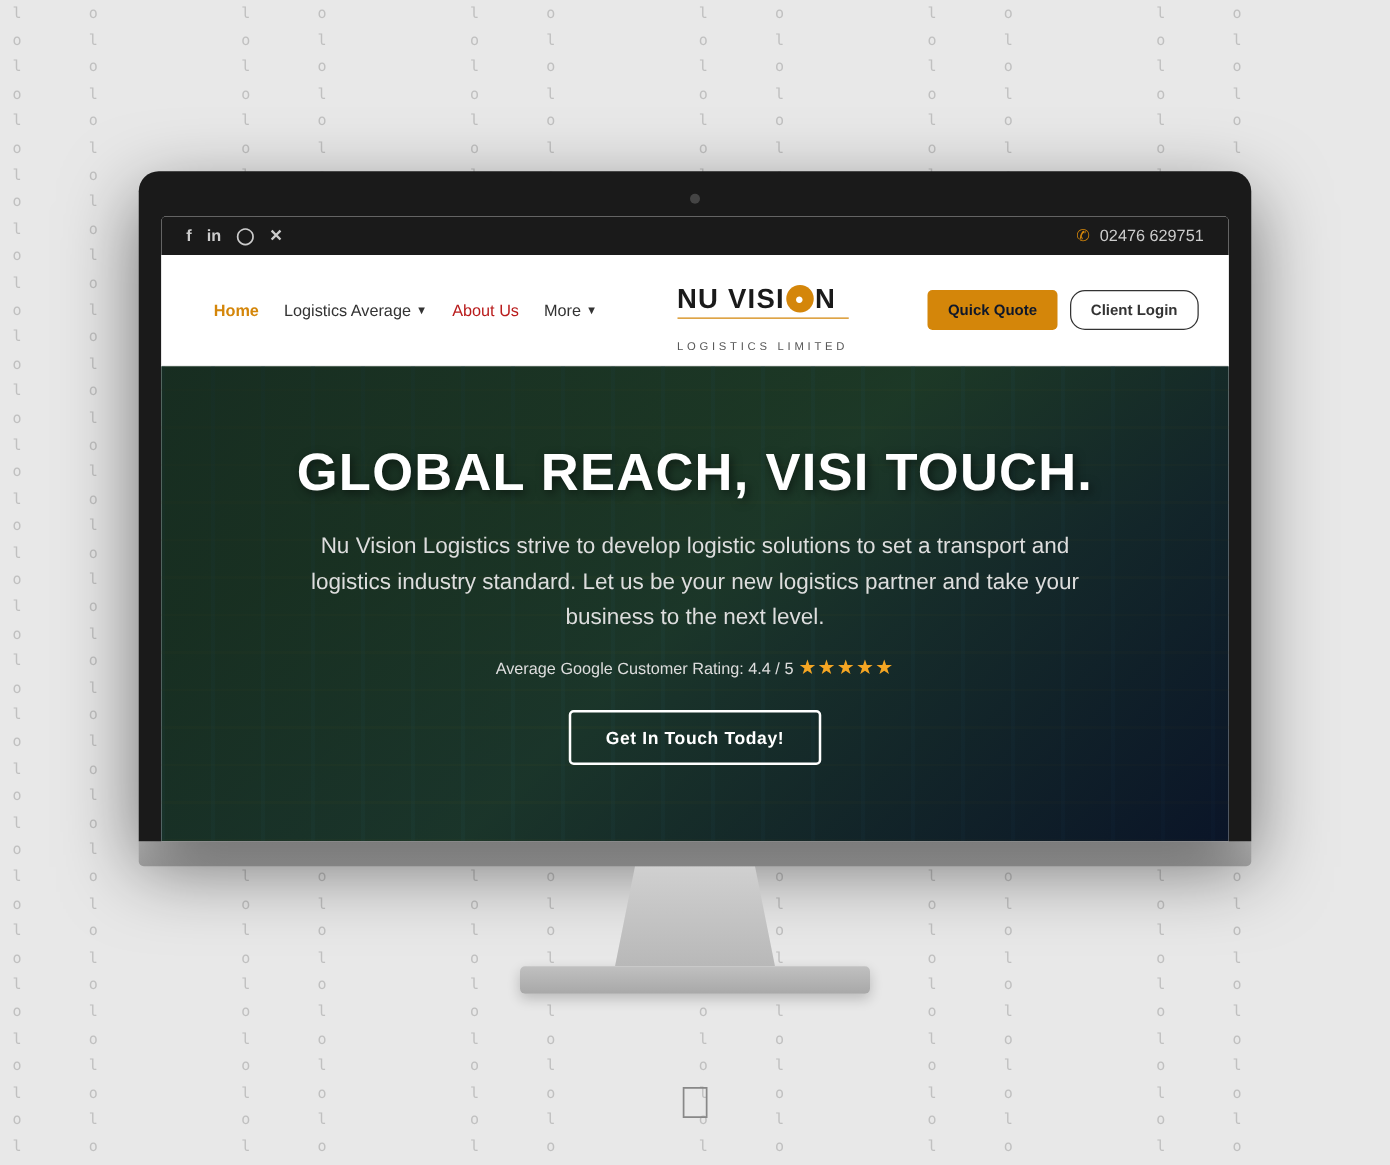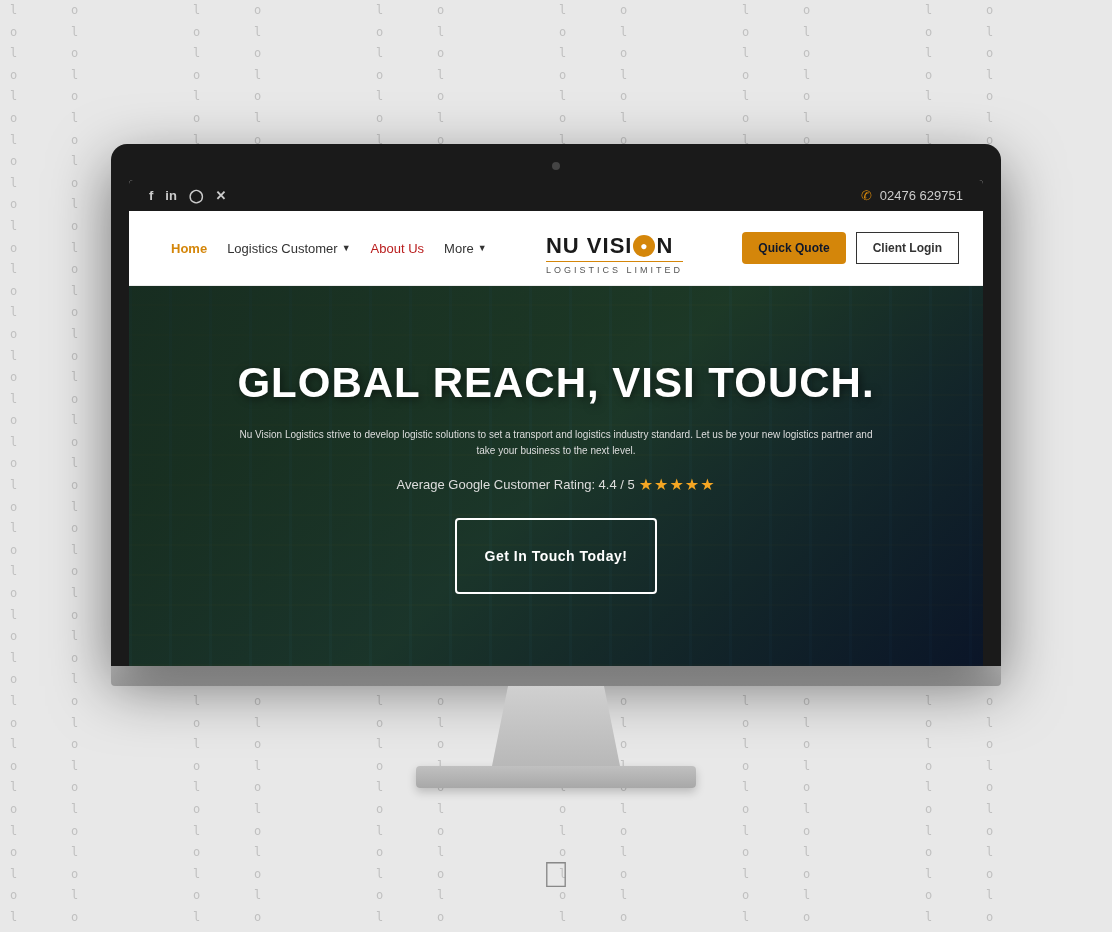--- a/index.html
+++ b/index.html
@@ -211,21 +211,21 @@
       margin: 0 1px;
     }
 
     .logo-subtitle {
       font-size: 9px;
       letter-spacing: 3px;
       color: #555;
       text-align: center;
       margin-top: 2px;
       border-top: 1px solid #d4860a;
-      padding-top: 3px;
+      padding-top: 17px;
     }
 
     .nav-buttons {
       display: flex;
       gap: 10px;
     }
 
     .btn-quote {
       background: #d4860a;
       color: #0f172a;
@@ -235,21 +235,21 @@
       font-size: 12px;
       font-weight: bold;
       cursor: pointer;
     }
 
     .btn-login {
       background: white;
       color: #333;
       border: 1.5px solid #333;
       padding: 8px 16px;
-      border-radius: 0;
+      border-radius: 12px;
       font-size: 12px;
       font-weight: bold;
       cursor: pointer;
     }
 
     
     .hero {
       position: relative;
       min-height: 380px;
       display: flex;
@@ -304,21 +304,21 @@
     .hero-title {
       font-size: 42px;
       font-weight: 900;
       color: white;
       text-shadow: 2px 2px 8px rgba(0,0,0,0.5);
       margin-bottom: 20px;
       letter-spacing: 1px;
     }
 
     .hero-description {
-      font-size: 10px;
+      font-size: 18px;
       color: #ddd;
       max-width: 640px;
       margin: 0 auto 16px auto;
       line-height: 1.6;
     }
 
     .hero-rating {
       font-size: 13px;
       color: #ddd;
       margin-bottom: 24px;
@@ -331,21 +331,21 @@
     .stars {
       color: #f5a623;
       font-size: 16px;
       letter-spacing: 1px;
     }
 
     .btn-contact {
       background: transparent;
       color: white;
       border: 2px solid white;
-      padding: 28px 28px;
+      padding: 12px 28px;
       border-radius: 4px;
       font-size: 14px;
       font-weight: bold;
       cursor: pointer;
       letter-spacing: 0.5px;
     }
 
     
     .bg-col {
       position: absolute;
@@ -400,21 +400,21 @@
           <div class="phone-info">
             <span class="phone-icon">✆</span>
             <span>02476 629751</span>
           </div>
         </div>
 
         <div class="navbar">
           <div class="nav-links">
             <a class="nav-link active">Home</a>
             <div class="nav-link-with-arrow">
-              <span>Logistics Customer</span>
+              <span>Logistics Average</span>
               <span class="nav-arrow">▼</span>
             </div>
             <a class="nav-link">About Us</a>
             <div class="nav-link-with-arrow">
               <span>More</span>
               <span class="nav-arrow">▼</span>
             </div>
           </div>
 
           <div class="logo-area">

